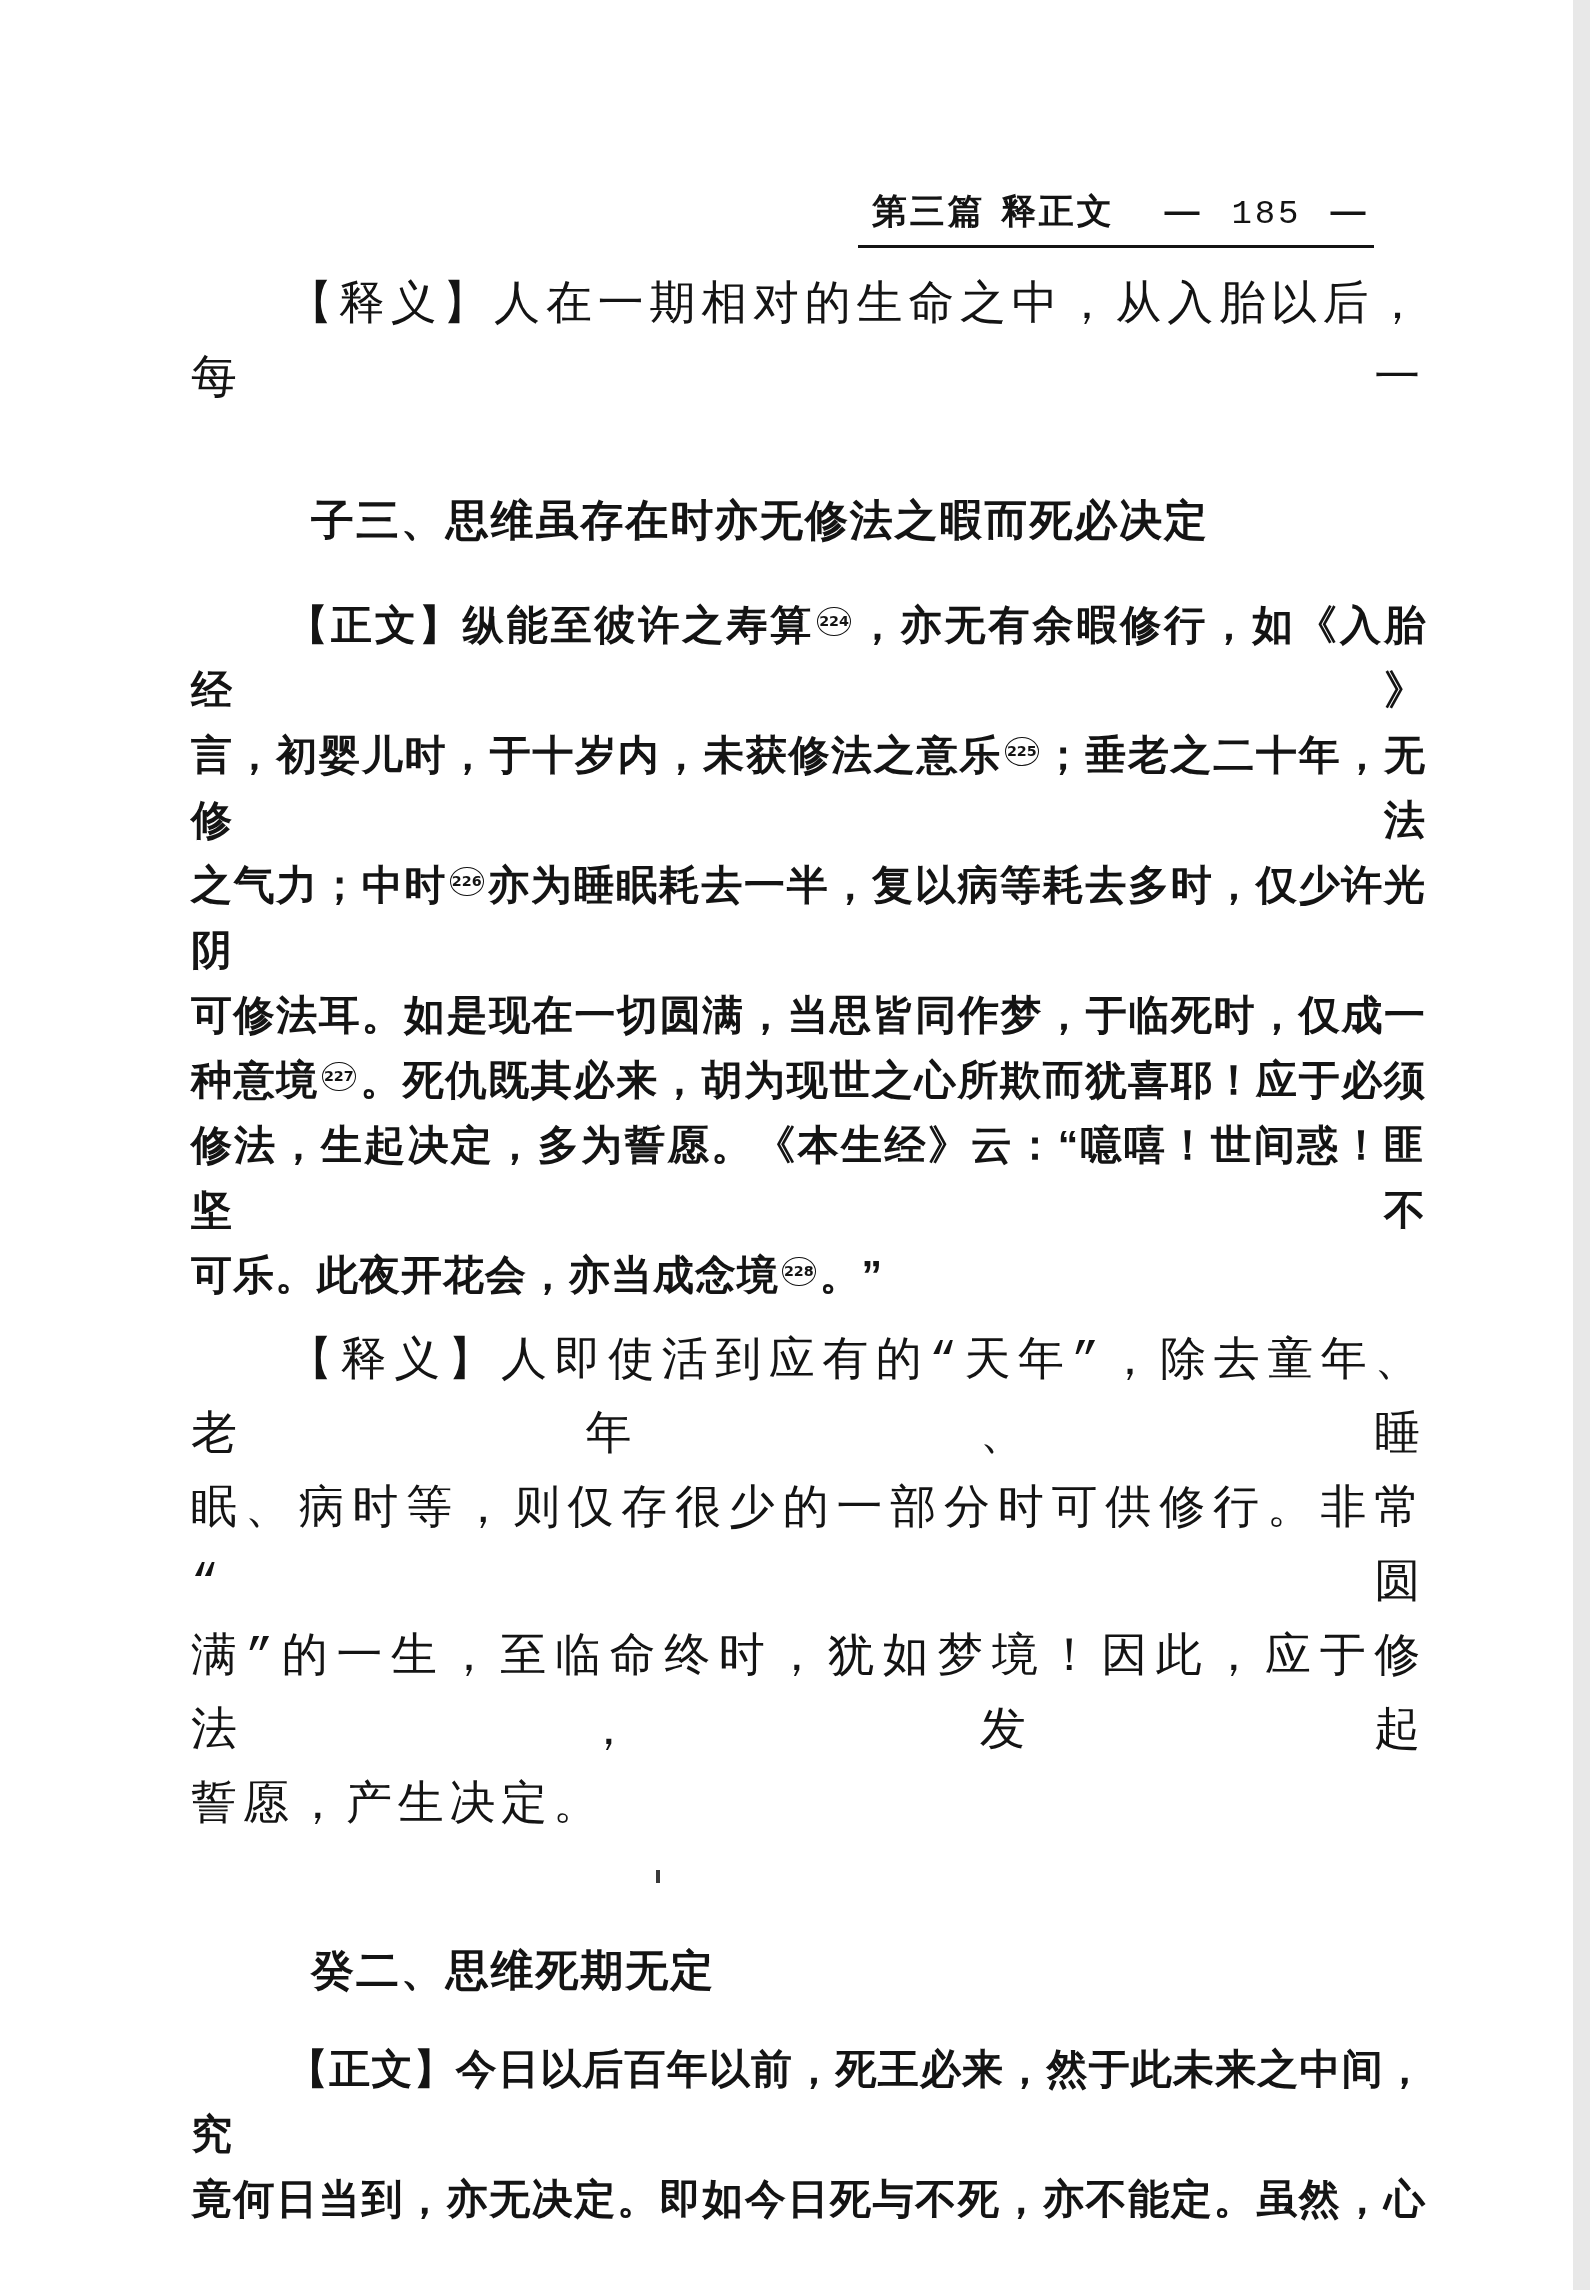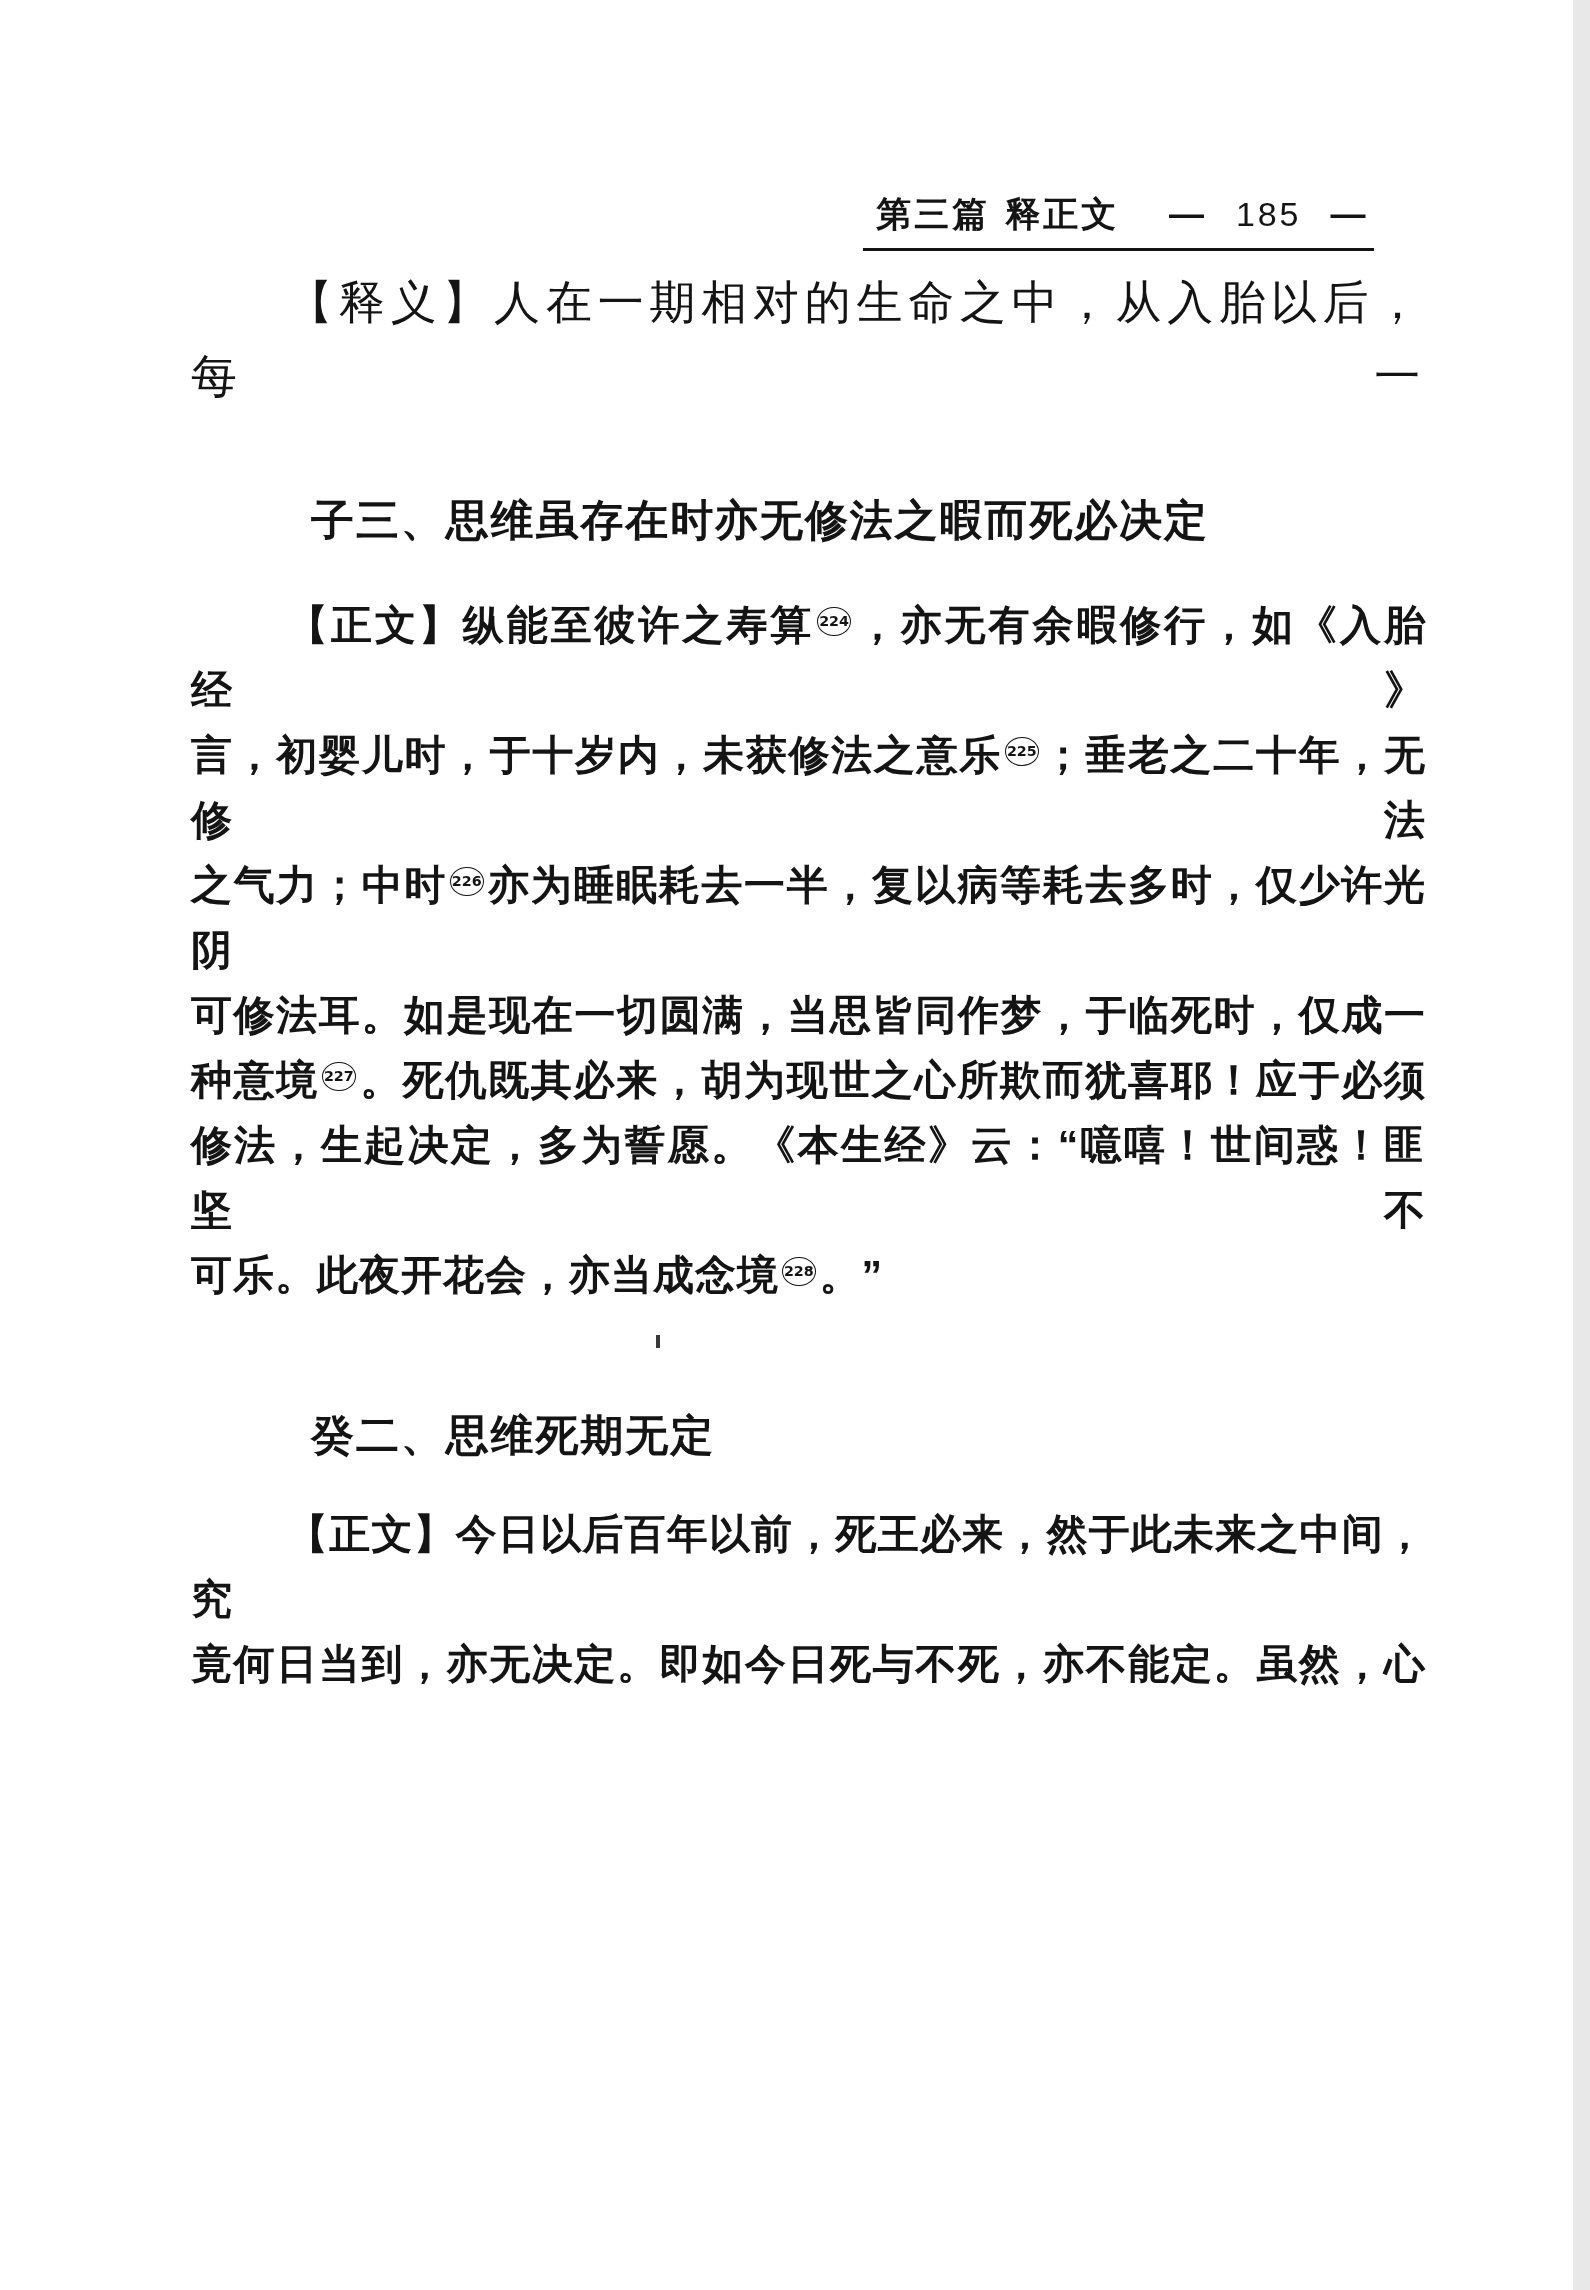--- a/index.html
+++ b/index.html
@@ -22,21 +22,21 @@
     font-weight:bold;
     font-size:35px;
     letter-spacing:2.9px;
     padding:0 5.7px 9.6px 13.4px;
     border-bottom:3.8px solid #141414;
     white-space:nowrap;
   }
   .running-head .gap-s{display:inline-block;width:15.3px;}
   .running-head .gap-l{display:inline-block;width:50px;}
   .running-head .gap-m{display:inline-block;width:29px;}
-  .running-head .pg-num{font-family:Liberation Sans, sans-serif;font-weight:normal;font-size:34px;margin-top:34px;}
+  .running-head .pg-num{font-family:Liberation Mono, monospace;font-weight:normal;font-size:34px;margin-top:34px;}
 
   
   .content{
     position:absolute;
     left:191px;
     top:256px;
     width:1235px;
   }
   .line{
     white-space:nowrap;
@@ -138,20 +138,26 @@
     <div class="zw b-zw1">
       <div class="line j ind"><span>【正文】纵能至彼许之寿算</span><span class="fn">224</span><span>，亦无有余暇修行，如《入胎经》</span></div>
       <div class="line j"><span>言，初婴儿时，于十岁内，未获修法之意乐</span><span class="fn">225</span><span>；垂老之二十年，无修法</span></div>
       <div class="line j"><span>之气力；中时</span><span class="fn">226</span><span>亦为睡眠耗去一半，复以病等耗去多时，仅少许光阴</span></div>
       <div class="line j"><span>可修法耳。如是现在一切圆满，当思皆同作梦，于临死时，仅成一</span><span></span></div>
       <div class="line j"><span>种意境</span><span class="fn">227</span><span>。死仇既其必来，胡为现世之心所欺而犹喜耶！应于必须</span></div>
       <div class="line j"><span>修法，生起决定，多为誓愿。《本生经》云：“噫嘻！世间惑！匪坚不</span><span></span></div>
       <div class="line"><span>可乐。此夜开花会，亦当成念境</span><span class="fn">228</span><span>。”</span></div>
     </div>
 
+    <div class="sy b-sy2">
+      <div class="line j ind"><span>【释义】人即使活到应有的“天年”，除去童年、老年、睡</span><span></span></div>
+      <div class="line j"><span>眠、病时等，则仅存很少的一部分时可供修行。非常“圆</span><span></span></div>
+      <div class="line j"><span>满”的一生，至临命终时，犹如梦境！因此，应于修法，发起</span><span></span></div>
+      <div class="line"><span>誓愿，产生决定。</span><span></span></div>
+    </div>
 
     <div class="b-dot">
       <span class="dot-mark"></span>
     </div>
 
     <div class="heading b-h2">癸二、思维死期无定</div>
 
     <div class="zw b-zw2">
       <div class="line j ind"><span>【正文】今日以后百年以前，死王必来，然于此未来之中间，究</span><span></span></div>
       <div class="line j"><span>竟何日当到，亦无决定。即如今日死与不死，亦不能定。虽然，心</span><span></span></div>

